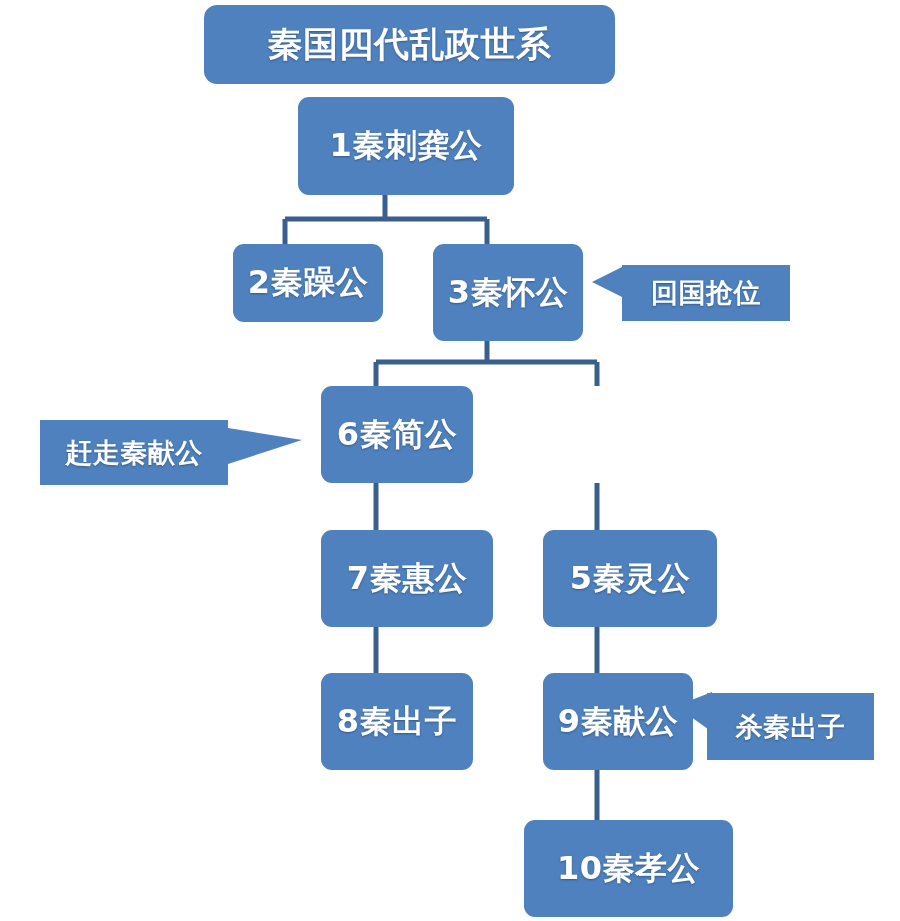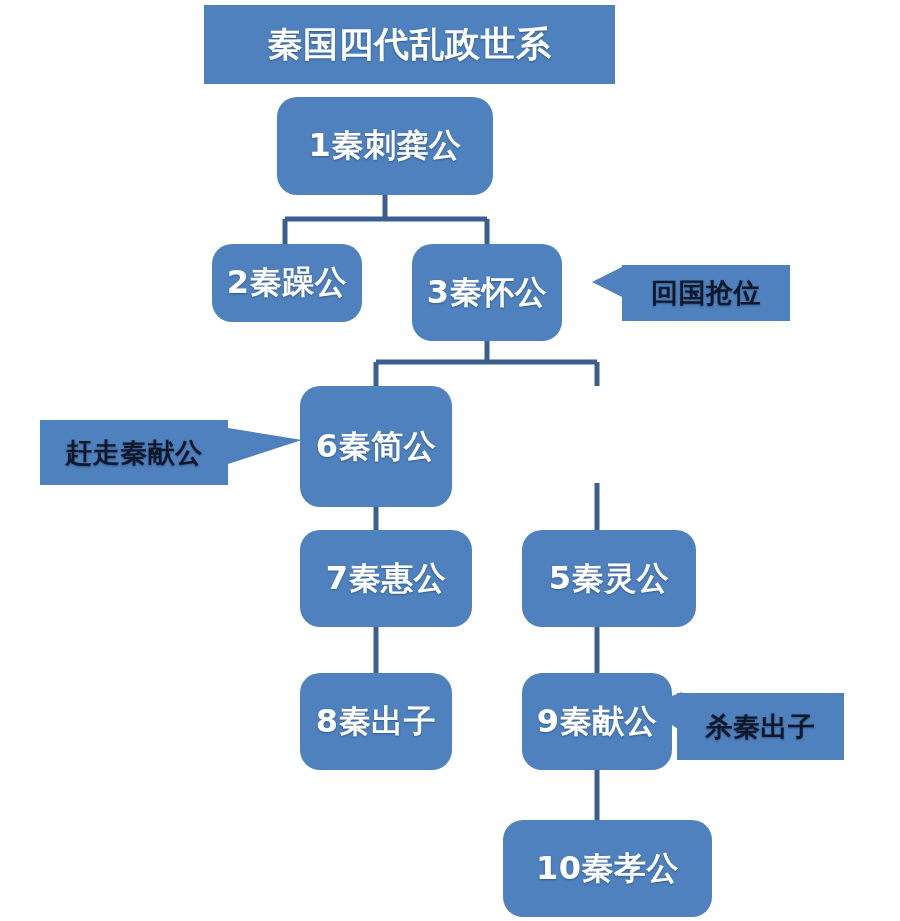--- a/index.html
+++ b/index.html
@@ -41,32 +41,33 @@
     font-weight: bold;
     letter-spacing: 0.5px;
     text-shadow: 0 1px 2px rgba(20,45,80,0.45);
     z-index: 3;
   }
   .node-title {
     border-radius: 0;
     font-size: 35px;
   }
   .node-person {
-    border-radius: 20px;
+    border-radius: 11px;
     font-size: 32px;
+    margin-left: 21px;
   }
   .callout-wrap {
     position: absolute;
     z-index: 4;
   }
   .callout-box {
     position: absolute;
     box-sizing: border-box;
     background: #4E81BD;
-    color: #0f172a;
+    color: #ffffff;
     display: flex;
     align-items: center;
     justify-content: center;
     text-align: center;
     font-weight: bold;
     font-size: 27px;
     letter-spacing: 0.5px;
     text-shadow: 0 1px 2px rgba(20,45,80,0.45);
     border-radius: 0;
   }
@@ -95,29 +96,29 @@
 
       <path d="M376,483 L376,530"></path>
       <path d="M376,627 L376,673"></path>
 
       <path d="M597,483 L597,530"></path>
       <path d="M597,627 L597,673"></path>
       <path d="M597,770 L597,820"></path>
     </g>
   </svg>
 
-  <div class="node node-title" style="left:204px; top:5px; width:411px; height:79px;">秦国四代乱政世系</div>
+  <div class="node node-title" style="left:204px; top:5px; width:411px; height:79px;border-radius:13px;">秦国四代乱政世系</div>
 
   <div class="node node-person" style="left:277px; top:97px; width:216px; height:98px;">1秦刺龚公</div>
 
   <div class="node node-person" style="left:212px; top:244px; width:150px; height:78px;">2秦躁公</div>
 
   <div class="node node-person" style="left:412px; top:244px; width:150px; height:97px;">3秦怀公</div>
 
-  <div class="node node-person" style="left:300px; top:386px; width:152px; height:121px;">6秦简公</div>
+  <div class="node node-person" style="left:300px; top:386px; width:152px; height:97px;">6秦简公</div>
 
 
   <div class="node node-person" style="left:300px; top:530px; width:172px; height:97px;">7秦惠公</div>
 
   <div class="node node-person" style="left:522px; top:530px; width:174px; height:97px;">5秦灵公</div>
 
   <div class="node node-person" style="left:300px; top:673px; width:152px; height:97px;">8秦出子</div>
 
   <div class="node node-person" style="left:522px; top:673px; width:150px; height:97px;">9秦献公</div>
 
@@ -130,20 +131,20 @@
     <div class="callout-box" style="left:30px; top:5px; width:168px; height:56px;">回国抢位</div>
   </div>
 
   <div class="callout-wrap" style="left:40px; top:416px; width:262px; height:72px;">
     <div class="callout-box" style="left:0; top:4px; width:188px; height:65px;">赶走秦献公</div>
     <svg class="callout-tail" style="left:182px; top:0;" width="80" height="72" viewBox="0 0 80 72" aria-hidden="true">
       <polygon points="80,24 6,12 6,48" fill="#4E81BD"></polygon>
     </svg>
   </div>
 
-  <div class="callout-wrap" style="left:646px; top:688px; width:178px; height:76px;">
+  <div class="callout-wrap" style="left:676px; top:688px; width:178px; height:76px;">
     <svg class="callout-tail" style="left:0; top:0;" width="44" height="76" viewBox="0 0 44 76" aria-hidden="true">
       <polygon points="0,18 36,4 36,44" fill="#4E81BD"></polygon>
     </svg>
     <div class="callout-box" style="left:31px; top:5px; width:167px; height:67px;">杀秦出子</div>
   </div>
 
 </div>
 
 </body></html>

